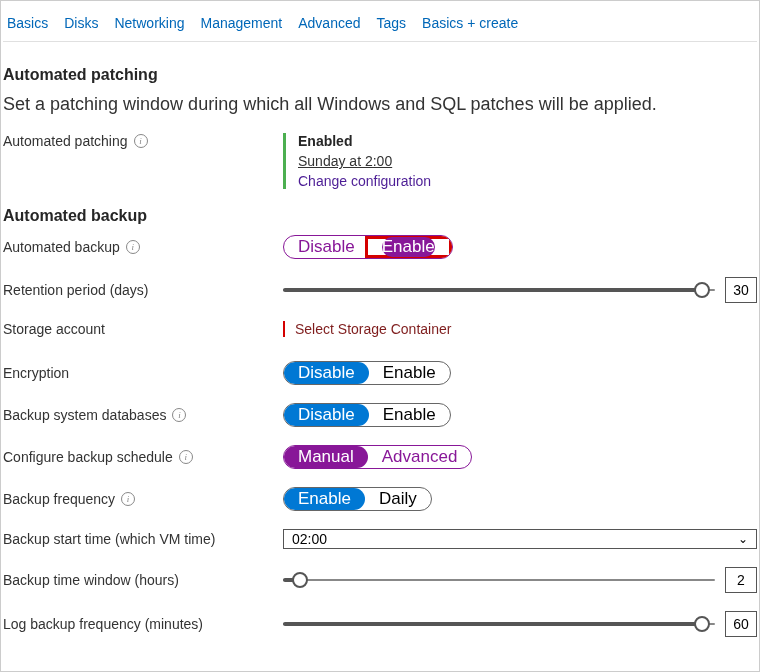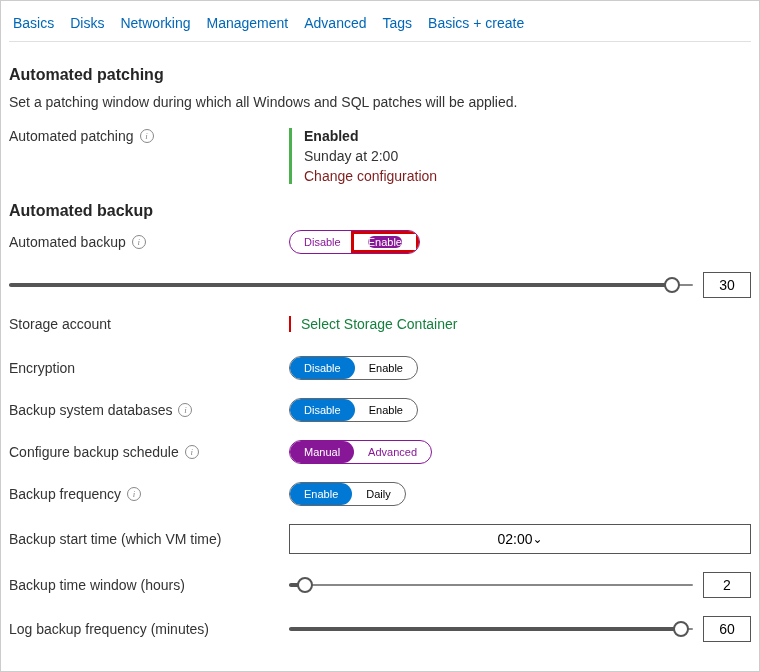--- a/index.html
+++ b/index.html
@@ -1,48 +1,48 @@
 <!DOCTYPE html>
 <html><head>
 <meta charset="utf-8">
 <style>
   * { box-sizing: border-box; margin: 0; padding: 0; font-family: "Segoe UI", Arial, sans-serif; }
   body { background: #fff; padding: 0; }
-  .container { width: 760px; height: 672px; border: 1px solid #ccc; padding: 0 8px; overflow: hidden; }
+  .container { width: 760px; height: 672px; border: 1px solid #ccc; padding: 0 2px; overflow: hidden; }
   .tabs { display: flex; gap: 16px; padding: 14px 4px 10px 4px; border-bottom: 1px solid #e0e0e0; font-size: 14px; }
   .tab { color: #0067b8; cursor: pointer; }
   .tab.active { color: #262626; font-weight: 400; border-bottom: 2px solid #262626; padding-bottom: 4px; }
   .highlight-box { border: 3px solid #d40000; padding: 0 8px; }
   h2.section { font-size: 16px; font-weight: 600; margin: 24px 0 10px 0; color: #262626; }
-  p.desc { font-size: 14px; color: #333; margin-bottom: 18px; }
+  p.desc { font-size: 18px; color: #333; margin-bottom: 18px; }
   .row { display: flex; align-items: center; margin-bottom: 18px; font-size: 14px; }
   .row.top { align-items: flex-start; }
   .label-col { width: 280px; display: flex; align-items: center; gap: 6px; color: #333; }
   .ctrl-col { flex: 1; display: flex; align-items: center; gap: 10px; }
   .info-icon { width: 14px; height: 14px; border: 1px solid #888; border-radius: 50%; display: inline-flex; align-items: center; justify-content: center; font-size: 9px; color: #888; font-style: italic; font-family: serif; }
   .pill { display: inline-flex; border: 1px solid #666; border-radius: 16px; overflow: hidden; height: 24px; }
-  .pill > span { padding: 2px 14px; font-size: 11px; display: flex; align-items: center; cursor: pointer; }
+  .pill > span { padding: 2px 14px; font-size: 17px; display: flex; align-items: center; cursor: pointer; }
   .pill .sel-blue { background: #0078d4; color: #fff; border-radius: 14px; }
   .pill .sel-purple { background: #881798; color: #fff; border-radius: 14px; }
   .pill .txt-purple { color: #881798; }
   .pill.purple { border-color: #881798; }
   .pill.blue { border-color: #666; }
   .slider-wrap { flex: 1; display: flex; align-items: center; gap: 10px; }
   .slider { flex: 1; position: relative; height: 6px; }
   .slider-track { position: absolute; top: 2px; left: 0; right: 0; height: 2px; background: #888; border-radius: 2px; }
   .slider-fill { position: absolute; top: 1px; left: 0; height: 4px; background: #555; border-radius: 2px; }
   .slider-thumb { position: absolute; top: -5px; width: 16px; height: 16px; background: #fff; border: 2px solid #555; border-radius: 50%; margin-left: -8px; }
-  .num-box { width: 48px; height: 26px; border: 1px solid #555; text-align: center; font-size: 14px; line-height: 24px; }
+  .num-box { width: 32px; height: 26px; border: 1px solid #555; text-align: center; font-size: 14px; line-height: 24px; }
   .status-block { border-left: 3px solid #4caf50; padding-left: 12px; }
   .status-block .enabled { font-weight: 600; color: #262626; }
-  .status-block .sched { color: #333; margin-top: 4px; font-size: 14px;}
-  .status-block .link { color: #7f1d1d; cursor: pointer; margin-top: 4px; font-size: 14px; }
-  .storage-link { color: #15803d; cursor: pointer; padding-left: 10px; }
+  .status-block .sched { color: #333; margin-top: 4px; font-size: 14px; text-decoration: underline;}
+  .status-block .link { color: #4c1d95; cursor: pointer; margin-top: 4px; font-size: 14px; }
+  .storage-link { color: #7f1d1d; cursor: pointer; padding-left: 10px; }
   .storage-bar { border-left: 2px solid #d40000; padding-left: 0; display: flex; align-items: center; }
-  .dropdown { flex: 1; border: 1px solid #555; height: 30px; display: flex; align-items: center; justify-content: center; padding: 0 8px; font-size: 14px; cursor: pointer; }
+  .dropdown { flex: 1; border: 1px solid #555; height: 20px; display: flex; align-items: center; justify-content: space-between; padding: 0 8px; font-size: 14px; cursor: pointer; }
   .chev { font-size: 12px; }
   .enable-highlight { border: 3px solid #d40000; padding: 2px 4px; margin-left: -4px;}
 </style>
 </head>
 <body>
 
 <div class="container">
 
   <div class="tabs">
     <span class="tab">Basics</span>
@@ -81,20 +81,23 @@
       <div class="pill purple">
         <span class="txt-purple">Disable</span>
         <span class="enable-highlight">
           <span class="sel-purple" style="border-radius:14px;">Enable</span>
         </span>
       </div>
     </div>
   </div>
 
   <div class="row">
+    <div class="label-col">
+      <span>Retention period (days)</span>
+    </div>
     <div class="ctrl-col slider-wrap">
       <div class="slider">
         <div class="slider-track"></div>
         <div class="slider-fill" style="width:97%"></div>
         <div class="slider-thumb" style="left:97%"></div>
       </div>
       <div class="num-box">30</div>
     </div>
   </div>
 

